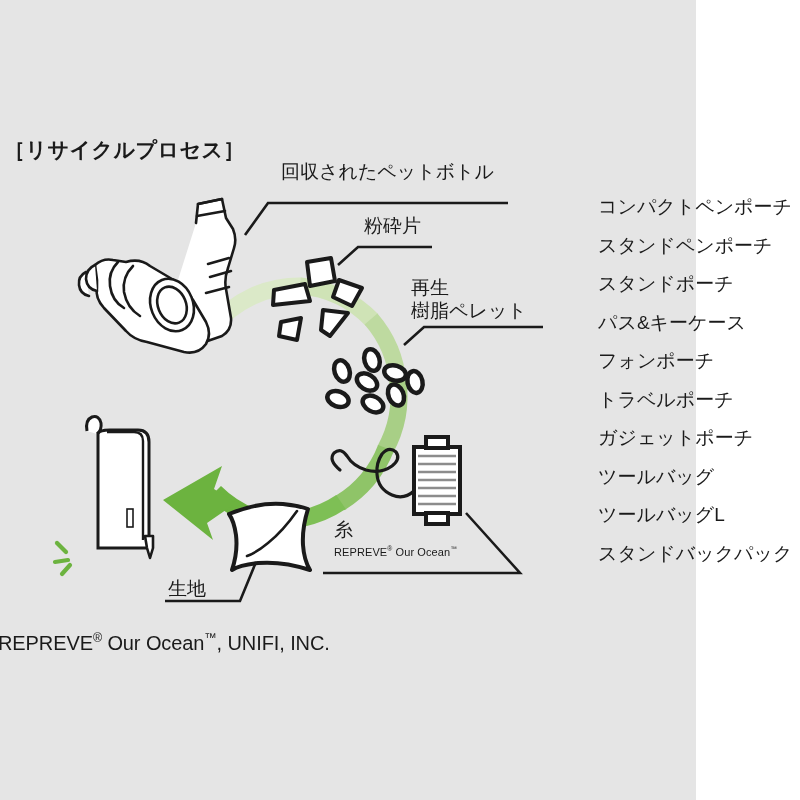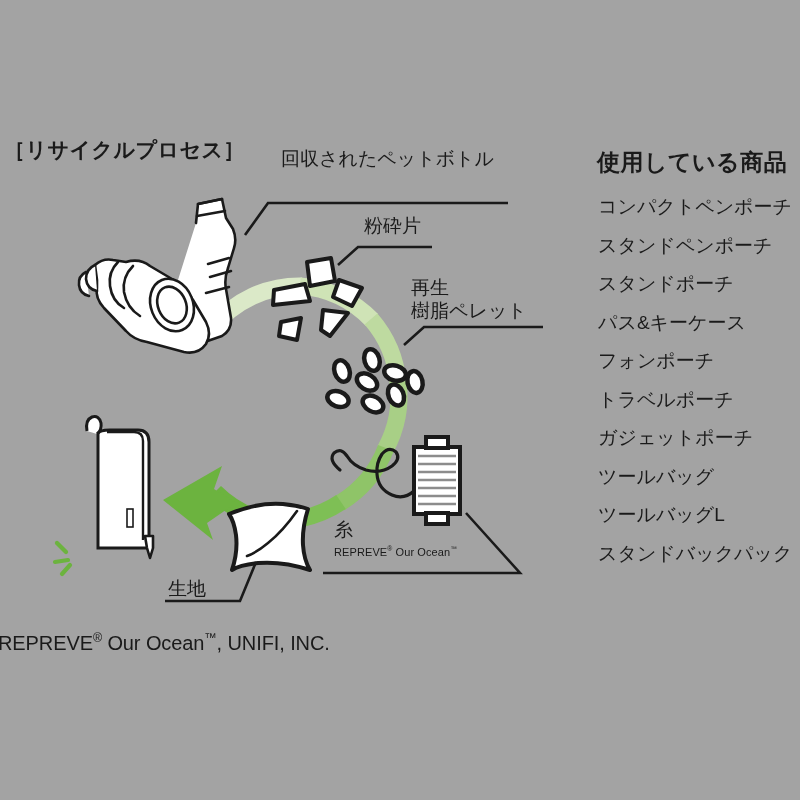--- a/index.html
+++ b/index.html
@@ -10,23 +10,23 @@
   }
   body {
     width: 800px;
     height: 800px;
     overflow: hidden;
     font-family: "Liberation Sans", "DejaVu Sans", sans-serif;
     color: #1a1a1a;
   }
   #page {
     position: relative;
-    width: 800px;
+    width: 696px;
     height: 800px;
-    background: #a3a3a3;
+    background: #e5e5e5;
   }
 
   
   .section-title {
     position: absolute;
     font-weight: 700;
     letter-spacing: 0.5px;
     white-space: nowrap;
   }
   #diagram-title {
@@ -42,21 +42,21 @@
     line-height: 1;
   }
 
   .diagram-label {
     position: absolute;
     font-size: 19px;
     font-weight: 500;
     line-height: 1.2;
     white-space: nowrap;
   }
-  #label-bottles  { left: 281px; top: 148px; }
+  #label-bottles  { left: 281px; top: 161px; }
   #label-flakes   { left: 364px; top: 215px; }
   #label-pellets  { left: 411px; top: 277px; }
   #label-fabric   { left: 168px; top: 570px; margin-top: 8px; }
   #label-yarn     { left: 334px; top: 519px; }
   #label-yarn .yarn-sub {
     display: block;
     font-size: 11px;
     font-weight: 400;
     letter-spacing: 0.1px;
     margin-top: 4px;
@@ -250,21 +250,20 @@
 
   <div class="diagram-label" id="label-yarn">
     <span>糸</span>
     <span class="yarn-sub"><span>REPREVE</span><span class="sup-mark">®</span><span> Our Ocean</span><span class="sup-mark">™</span></span>
   </div>
 
   <div class="diagram-label" id="label-fabric">生地</div>
 
   <div id="caption"><span>REPREVE</span><span class="sup-mark">®</span><span> Our Ocean</span><span class="sup-mark">™</span><span>, UNIFI, INC.</span></div>
 
-  <div class="section-title" id="products-title">使用している商品</div>
 
   <ul id="product-list">
     <li>コンパクトペンポーチ</li>
     <li>スタンドペンポーチ</li>
     <li>スタンドポーチ</li>
     <li>パス&amp;キーケース</li>
     <li>フォンポーチ</li>
     <li>トラベルポーチ</li>
     <li>ガジェットポーチ</li>
     <li>ツールバッグ</li>

